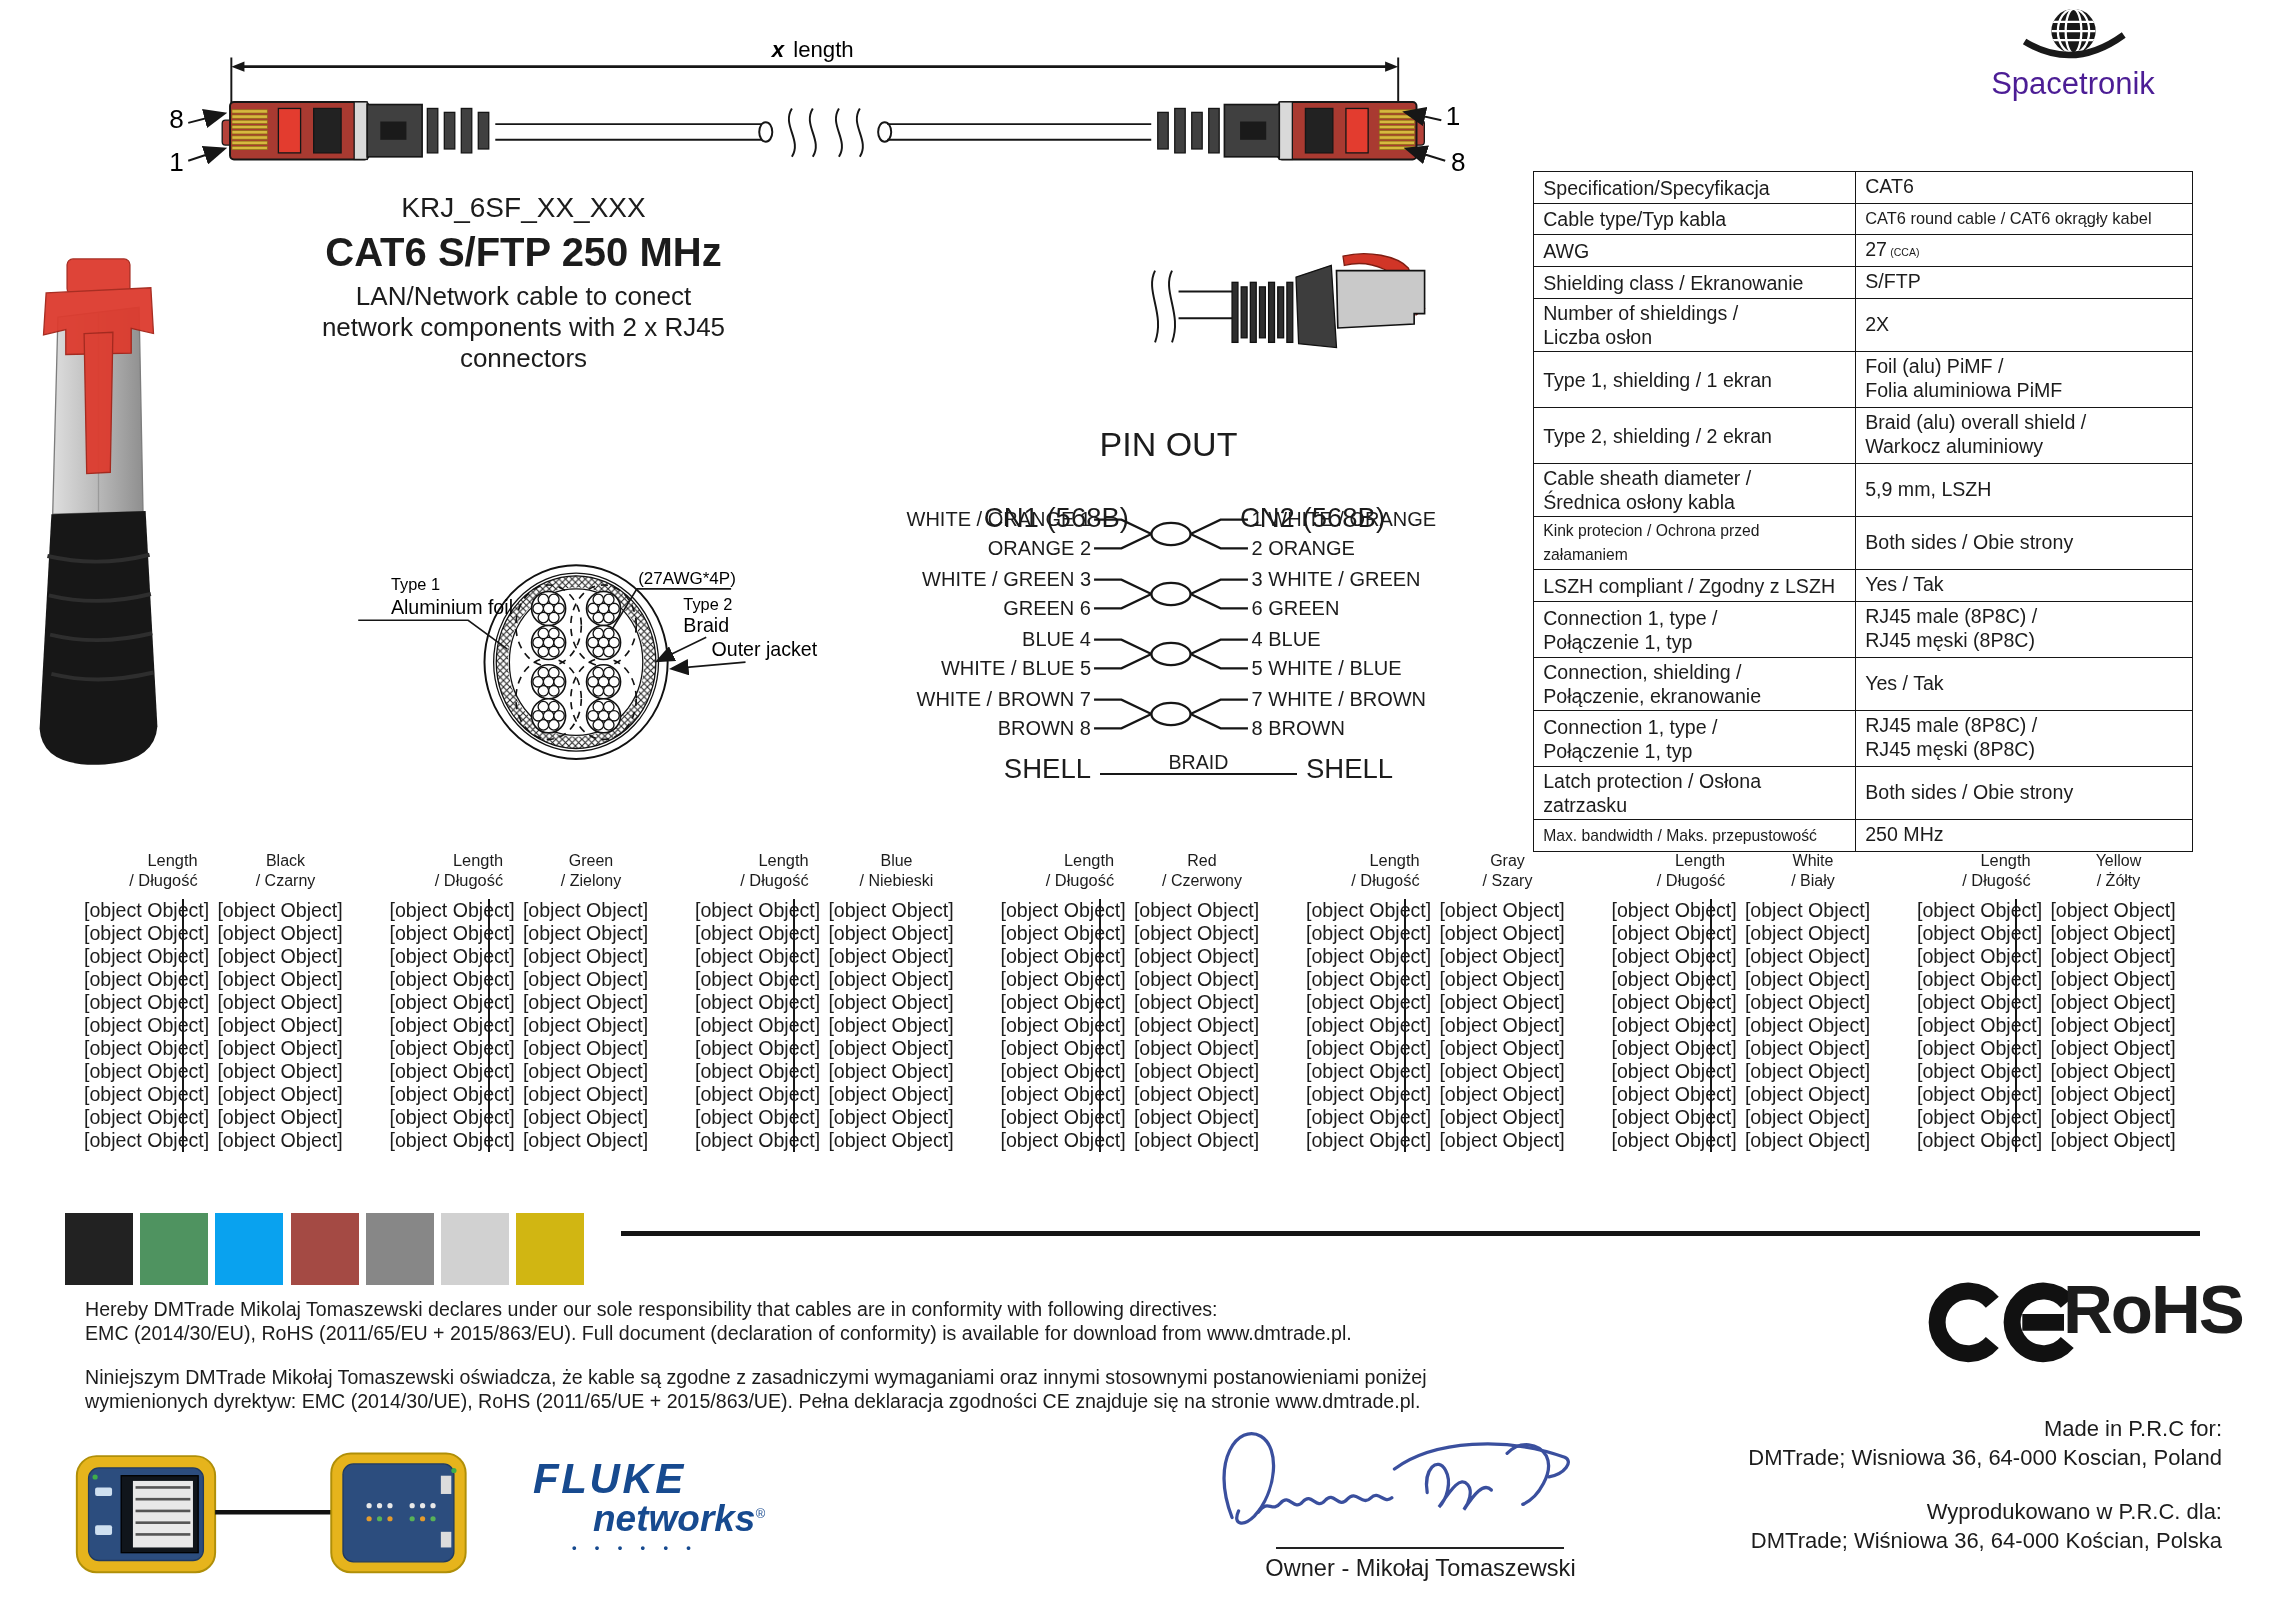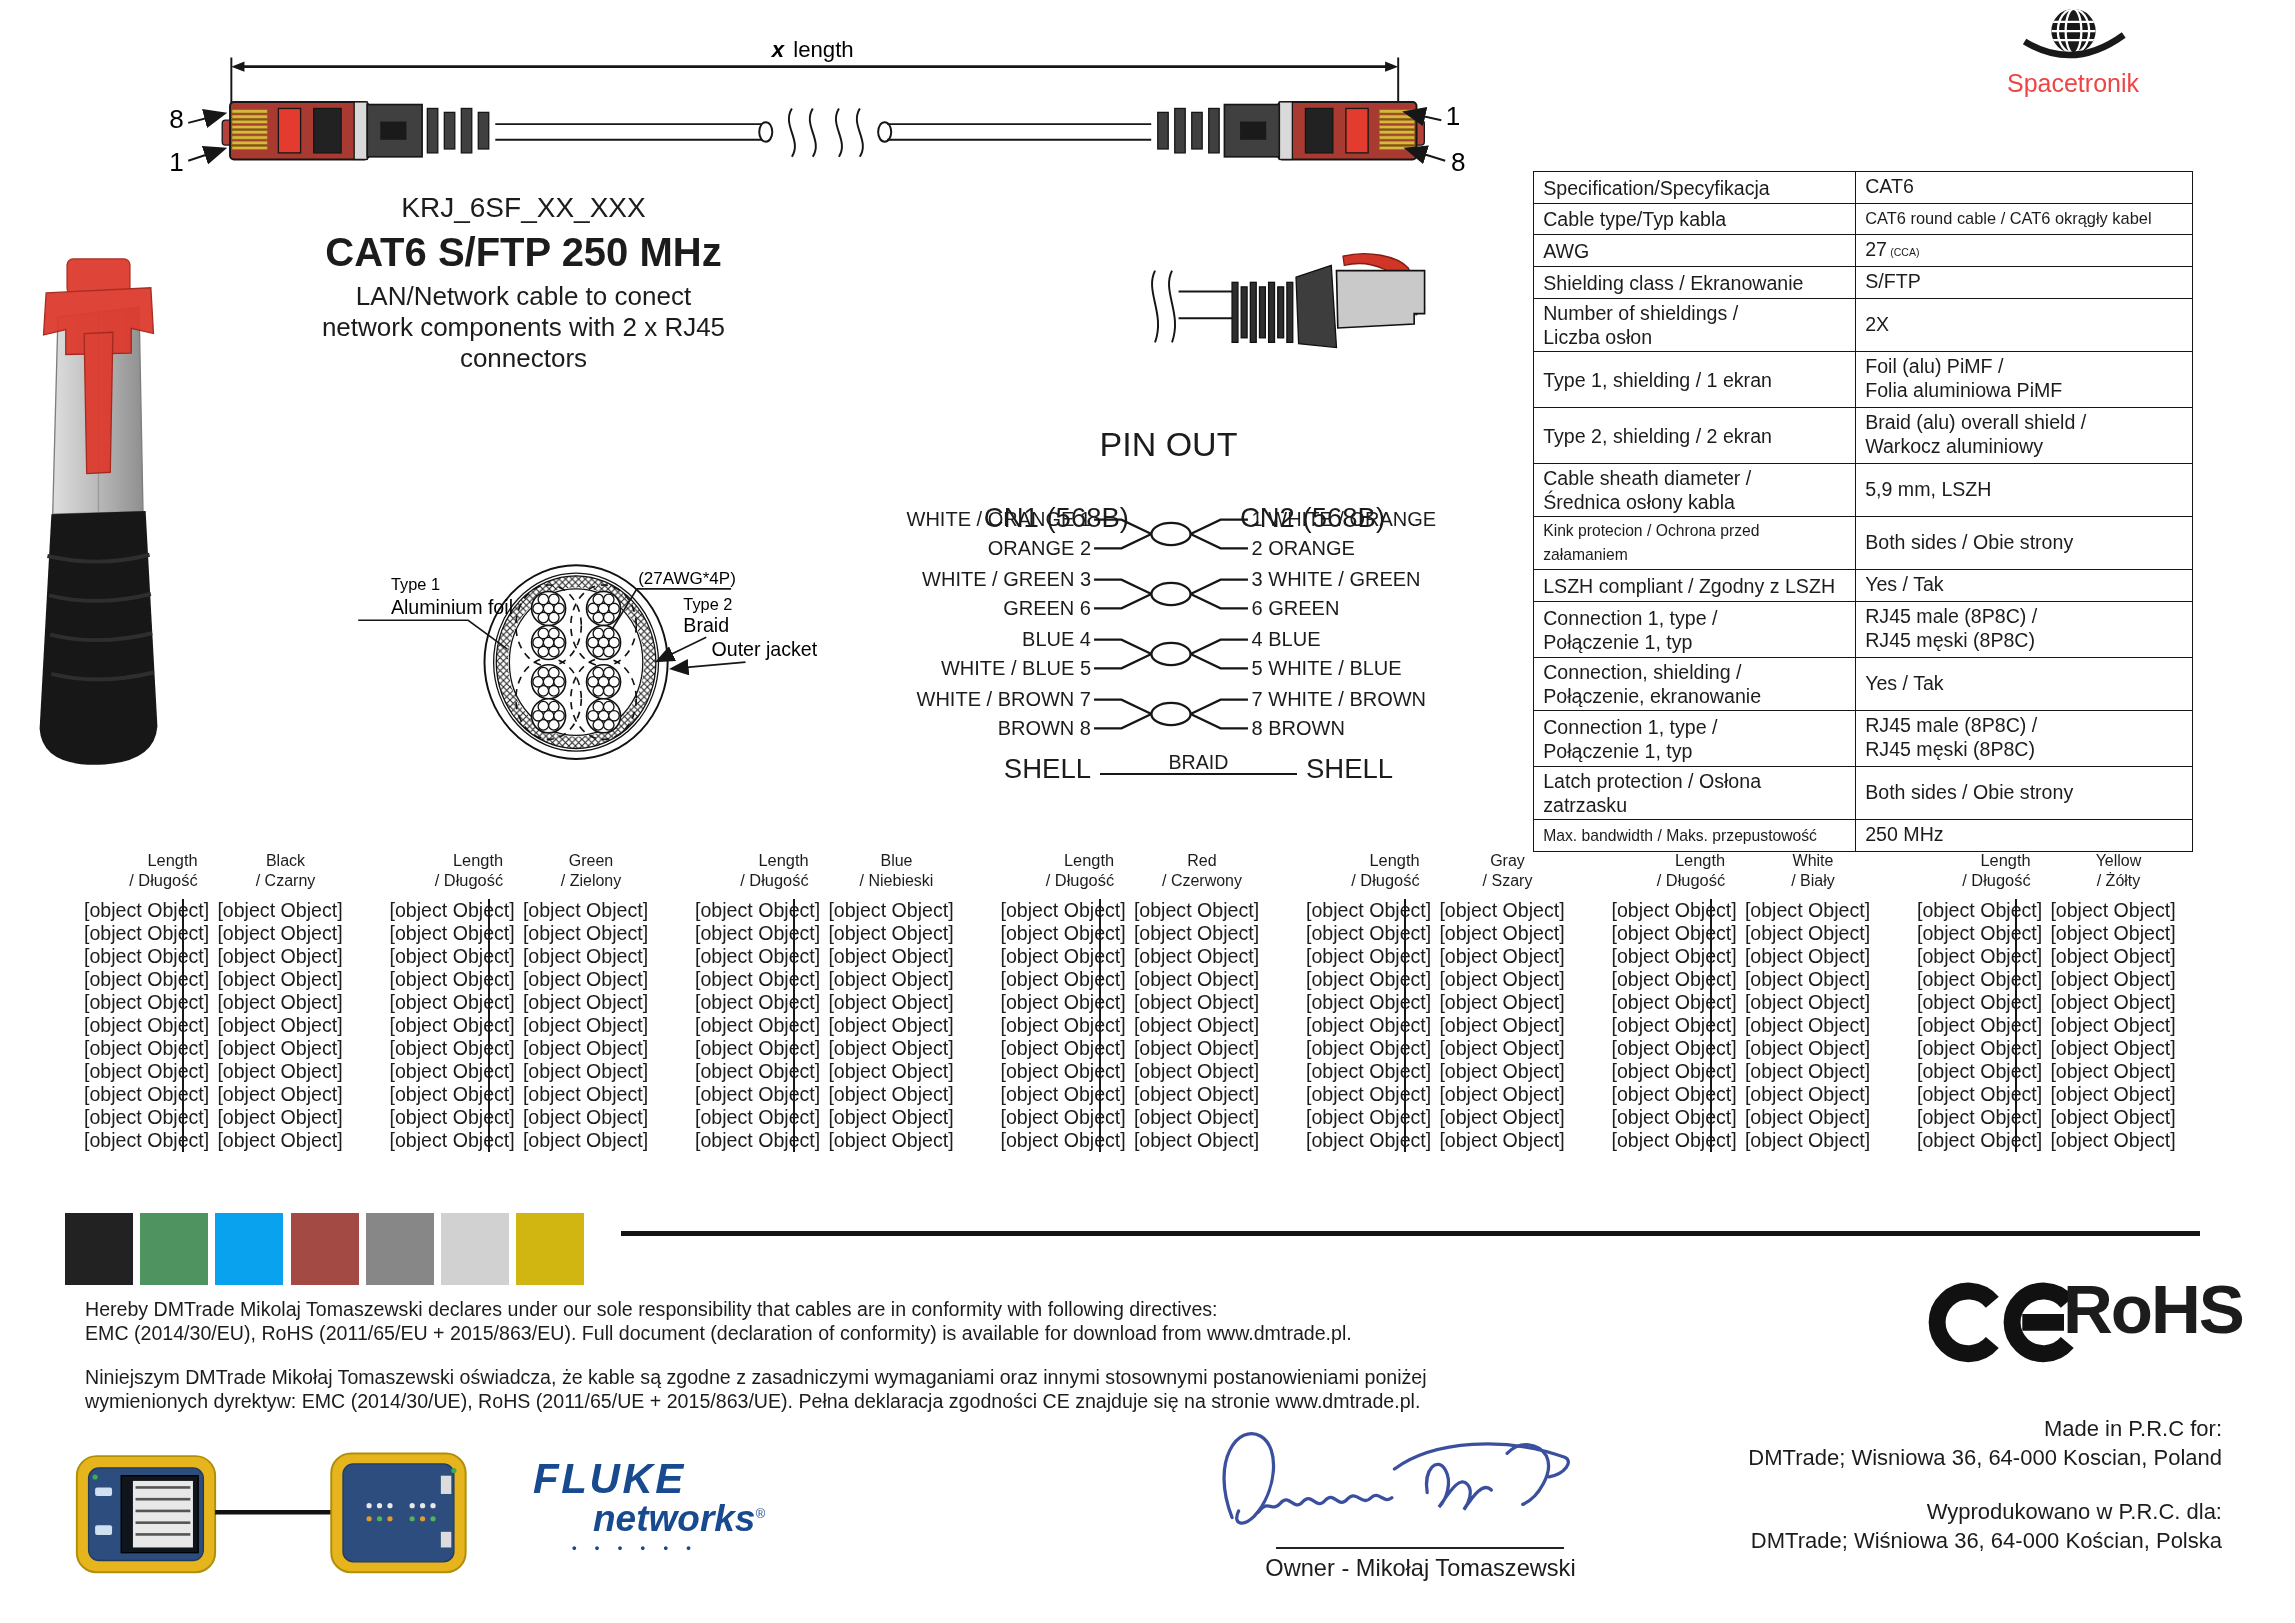--- a/index.html
+++ b/index.html
@@ -3,21 +3,21 @@
 <meta charset="utf-8">
 <style>
   *{box-sizing:border-box;margin:0;padding:0}
   body{margin:0;background:#888}
   .page{position:relative;width:2295px;height:1623px;background:#fff;overflow:hidden;
         font-family:"Liberation Sans",sans-serif;color:#1c1c1c}
   .abs{position:absolute}
 
   
   .brand{position:absolute;left:1975px;top:5.2px;width:196px;text-align:center}
-  .brand-name{font-size:25px;color:#ef4444;line-height:33px}
+  .brand-name{font-size:31px;color:#4c1d95;line-height:33px}
 
   
   .titleblock{position:absolute;left:229px;top:191px;width:589px;text-align:center}
   .tb-model{font-size:28px;line-height:34px}
   .tb-name{font-size:40px;font-weight:bold;line-height:46px;margin-top:3.9px}
   .tb-desc{font-size:26px;line-height:31px;margin-top:6.5px;white-space:pre-line}
 
   
   .spec{position:absolute;left:1533px;top:171px;width:660px;border-collapse:collapse}
   .spec td{border:1.3px solid #161616;font-size:19.6px;line-height:24px;padding:2px 9.2px;

